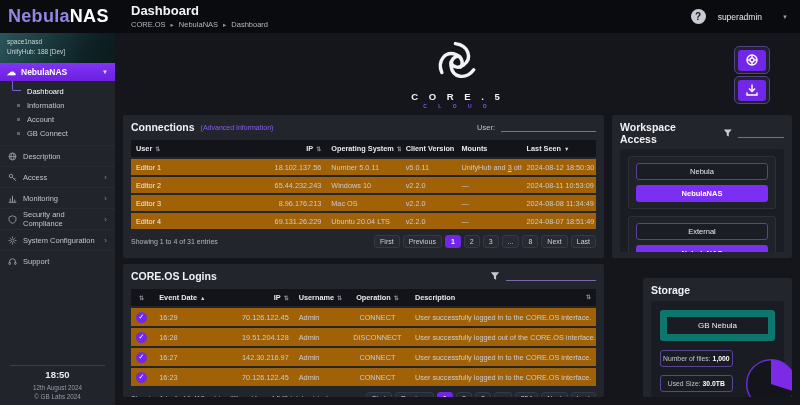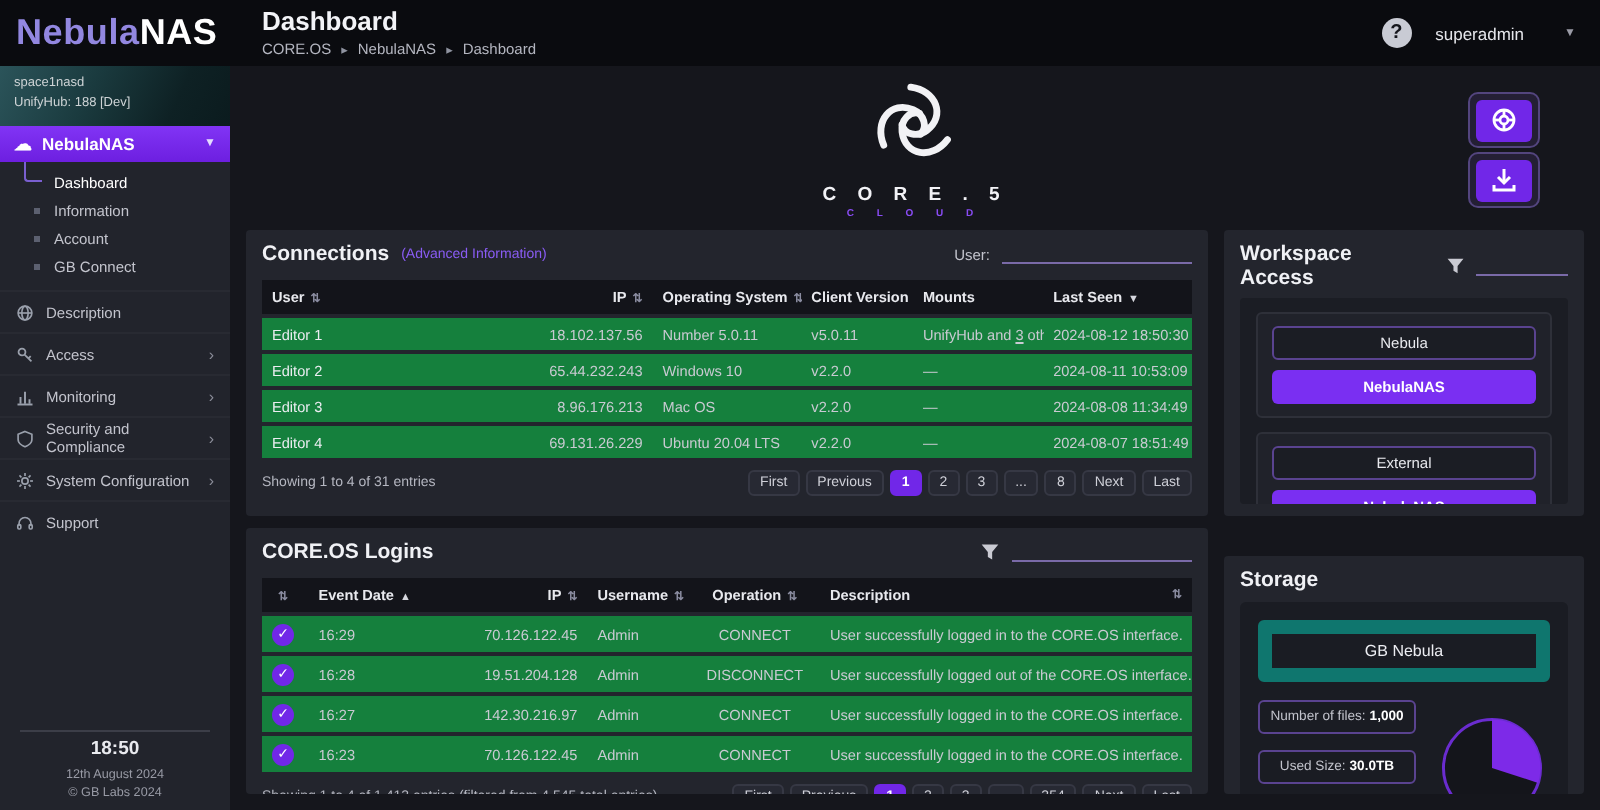--- a/index.html
+++ b/index.html
@@ -62,21 +62,21 @@
 
   .panel-head { display:flex; align-items:center; gap:6px; margin-bottom:5px; }
   .panel-title { font-size:10.5px; font-weight:bold; color:#f0f1f5; }
   .adv-link { font-size:7px; color:#8a5cf5; }
   .spacer { flex:1; }
   .filter-label { font-size:7.5px; color:#c2c3cc; }
   .uline { border-bottom:1px solid #7a6aa8; height:10px; }
 
   table { width:100%; border-collapse:separate; border-spacing:0 2px; table-layout:fixed; }
   thead th { background:#13141a; color:#e8e9ee; font-weight:bold; font-size:7.3px; text-align:left; padding:4px 5px; white-space:nowrap; overflow:hidden; }
-  tbody td { background:#15803d; font-size:7.3px; color:#c9cad2; padding:3.5px 5px; white-space:nowrap; overflow:hidden; }
+  tbody td { background:#a16207; font-size:7.3px; color:#c9cad2; padding:3.5px 5px; white-space:nowrap; overflow:hidden; }
   td.strong { color:#ecedf2; }
   .sort { color:#8a8ca0; font-size:6px; margin-left:3px; }
   .sort-active { color:#d6d7de; font-size:5.5px; margin-left:3px; }
   .ip-col { text-align:right; }
   .op-col { text-align:center; }
   .mnt-link { text-decoration:underline; color:#c9cad2; }
 
   .table-footer { display:flex; align-items:center; margin-top:4px; }
   .summary { font-size:7px; color:#b5b7c1; }
   .pages { margin-left:auto; display:flex; gap:3px; }
@@ -88,21 +88,21 @@
 
   .check-badge { display:inline-flex; width:11px; height:11px; border-radius:50%; background:#7127e8; color:#fff; font-size:7px; align-items:center; justify-content:center; }
 
   
   .wa-panel { height:143px; display:flex; flex-direction:column; }
   .wa-body { flex:1; background:#1b1d24; margin-top:2px; padding:7px 8px; display:flex; flex-direction:column; gap:7px; overflow:hidden; border-radius:2px; }
   .wa-group { background:#20222a; border:1px solid #2e3039; border-radius:3px; padding:6px 7px; display:flex; flex-direction:column; gap:5px; }
   .wa-outline { border:1px solid #5a4390; border-radius:3px; background:#1b1d24; color:#e8e9ee; font-size:7.5px; text-align:center; padding:3px 0; cursor:pointer; }
   .wa-filled { background:#7a2ff2; border-radius:3px; color:#fff; font-size:7.5px; font-weight:bold; text-align:center; padding:4px 0; cursor:pointer; }
 
-  .storage-panel { flex:1; display:flex; flex-direction:column; }
+  .storage-panel { flex:1; display:flex; flex-direction:column;margin-left:31px; }
   .storage-card { flex:1; background:#1a1c23; border-radius:3px; margin-top:3px; padding:9px 9px 6px; display:flex; flex-direction:column; }
   .volume-btn { border:7px solid #0f766e; border-radius:3px; text-align:center; font-size:8px; color:#ecedf2; padding:4px 0; margin-bottom:9px; cursor:pointer; }
   .storage-row { display:flex; gap:9px; align-items:center; flex:1; }
   .stats { display:flex; flex-direction:column; gap:8px; flex:1; }
   .stat-pill { border:1px solid #5a4390; border-radius:3px; font-size:6.8px; text-align:center; padding:4px 2px; color:#c2c3cc; white-space:nowrap; }
   .stat-pill b { color:#fff; margin-left:2px; }
   .pie-wrap { width:58px; flex-shrink:0; display:flex; align-items:center; justify-content:center; }
 </style>
 </head>
 <body>

